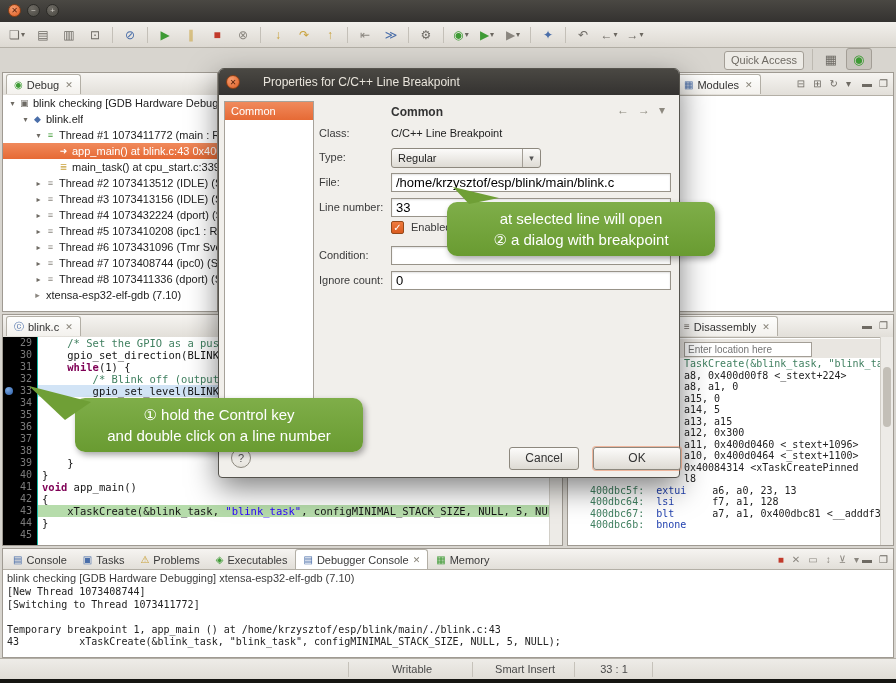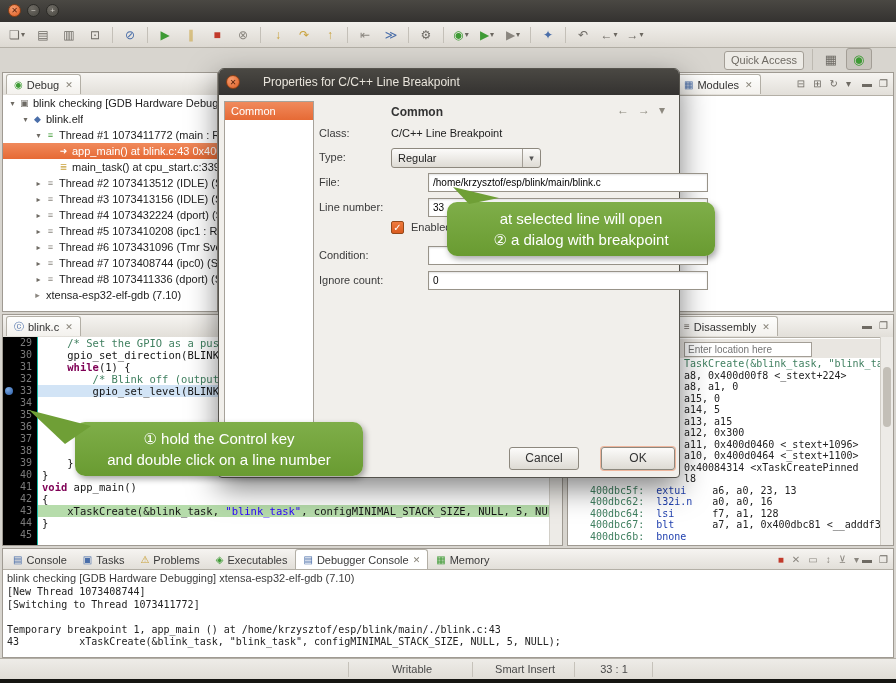--- a/index.html
+++ b/index.html
@@ -88,35 +88,35 @@
   #dlg-sidebar{position:absolute;left:5px;top:32px;width:88px;height:340px;background:#fff;border:1px solid #a7a29a;}
   .dlg-side-item{height:18px;line-height:18px;font-size:11px;padding-left:6px;color:#333;}
   .dlg-side-item.sel{background:linear-gradient(#f08a5c,#e66a35);color:#fff;}
   #dlg-header{position:absolute;left:172px;top:36px;font-size:12px;font-weight:bold;color:#333;}
   #dlg-nav{position:absolute;right:14px;top:34px;display:flex;gap:9px;color:#8d897f;font-size:12px;}
   .dlg-row-label{position:absolute;left:100px;font-size:11px;color:#3a3a3a;}
   #dlg-class-value{position:absolute;left:172px;top:58px;font-size:11px;color:#222;}
   #dlg-type{position:absolute;left:172px;top:79px;width:150px;height:20px;border:1px solid #8d887e;border-radius:3px;background:linear-gradient(#fcfbfa,#dedbd4);box-sizing:border-box;}
   .combo-text{position:absolute;left:6px;top:0;line-height:18px;font-size:11px;color:#222;}
   .combo-arrow{position:absolute;right:0;top:0;width:17px;height:100%;border-left:1px solid #a39e96;text-align:center;font-size:9px;line-height:18px;color:#555;}
-  .dlg-input{position:absolute;left:172px;width:270px;height:15px;border:1px solid #989389;background:#fff;font-size:10px;font-family:"Liberation Sans",sans-serif;padding:1px 4px;box-shadow:inset 0 1px 2px rgba(0,0,0,.12);margin-left:37px;}
+  .dlg-input{position:absolute;left:172px;width:270px;height:15px;border:1px solid #989389;background:#fff;font-size:13px;font-family:"Liberation Sans",sans-serif;padding:1px 4px;box-shadow:inset 0 1px 2px rgba(0,0,0,.12);}
   #dlg-file{top:104px;}
   #dlg-line{top:129px;}
   #dlg-condition{top:177px;}
   #dlg-ignore{top:202px;}
   #dlg-enabled{position:absolute;left:172px;top:152px;width:13px;height:13px;background:linear-gradient(#ef7a3d,#d95b1f);border:1px solid #96491a;border-radius:2px;color:#fff;font-size:10px;line-height:12px;text-align:center;box-sizing:border-box;}
   #dlg-enabled-label{position:absolute;left:192px;top:152px;font-size:11px;color:#3a3a3a;}
   #dlg-help{position:absolute;left:12px;top:379px;width:20px;height:20px;border:1px solid #8d897f;border-radius:50%;text-align:center;line-height:19px;font-size:11px;color:#555;background:linear-gradient(#fbfaf8,#e6e3dd);box-sizing:border-box;}
   .dlg-btn{position:absolute;top:378px;height:23px;border:1px solid #8d887e;border-radius:3px;background:linear-gradient(#fcfbfa,#dedbd4);font-size:12px;color:#333;text-align:center;line-height:21px;box-sizing:border-box;}
   #dlg-cancel{left:290px;width:70px;}
-  #dlg-ok{left:382px;width:74px;box-shadow:0 0 0 1px rgba(235,110,60,.45);}
+  #dlg-ok{left:374px;width:88px;box-shadow:0 0 0 1px rgba(235,110,60,.45);}
 
   
   .callout{position:absolute;z-index:70;background:linear-gradient(#7fae49,#699b31);color:#fff;border-radius:10px;text-align:center;font-size:15px;line-height:21px;padding:6px 10px;box-shadow:2px 3px 6px rgba(0,0,0,.35);}
-  #callout1{left:75px;top:422px;width:268px;}
+  #callout1{left:75px;top:398px;width:268px;}
   #callout2{left:447px;top:202px;width:248px;}
   .ctail{position:absolute;overflow:visible;}
   #tail1{left:-46px;top:-12px;width:62px;height:34px;}
   #tail2{left:2px;top:-15px;width:50px;height:17px;}
 
   
   #console-panel{left:2px;top:548px;width:892px;height:110px;}
   #console-tabs{position:absolute;left:0;top:0;right:0;height:21px;background:linear-gradient(#f6f4f1,#e2dfd9);border-bottom:1px solid #b3afa6;display:flex;align-items:flex-end;padding-left:2px;box-sizing:border-box;}
   .ctab{height:20px;display:flex;align-items:center;gap:4px;padding:0 7px;font-size:11px;color:#3a3a3a;border:1px solid transparent;border-bottom:none;white-space:nowrap;box-sizing:border-box;}
   .ctab.active{background:#fff;border-color:#b3afa6;border-radius:3px 3px 0 0;}
@@ -360,21 +360,20 @@
         <div class="dfrag">a8, a1, 0</div>
         <div class="dfrag">a15, 0</div>
         <div class="dfrag">a14, 5</div>
         <div class="dfrag">a13, a15</div>
         <div class="dfrag">a12, 0x300</div>
         <div class="dfrag">a11, 0x400d0460 &lt;_stext+1096&gt;</div>
         <div class="dfrag">a10, 0x400d0464 &lt;_stext+1100&gt;</div>
         <div class="dfrag">0x40084314 &lt;xTaskCreatePinned</div>
         <div class="dfrag">l8</div>
         <div class="dline"><span class="daddr">400dbc5f:  </span><span class="dmn">extui</span><span class="dops">  a6, a0, 23, 13</span></div>
-        <div class="dline"><span class="daddr">400dbc62:  </span><span class="dmn">l32i.n</span><span class="dops">  a0, a0, 16</span></div>
         <div class="dline"><span class="daddr">400dbc64:  </span><span class="dmn">lsi</span><span class="dops">  f7, a1, 128</span></div>
         <div class="dline"><span class="daddr">400dbc67:  </span><span class="dmn">blt</span><span class="dops">  a7, a1, 0x400dbc81 &lt;__adddf3+</span></div>
         <div class="dline"><span class="daddr">400dbc6b:  </span><span class="dmn">bnone</span><span class="dops">  </span></div>
       </div>
     <div id="dis-scroll">
       <div id="dis-thumb"></div>
     </div>
   </div>
 
   <div id="dialog">

